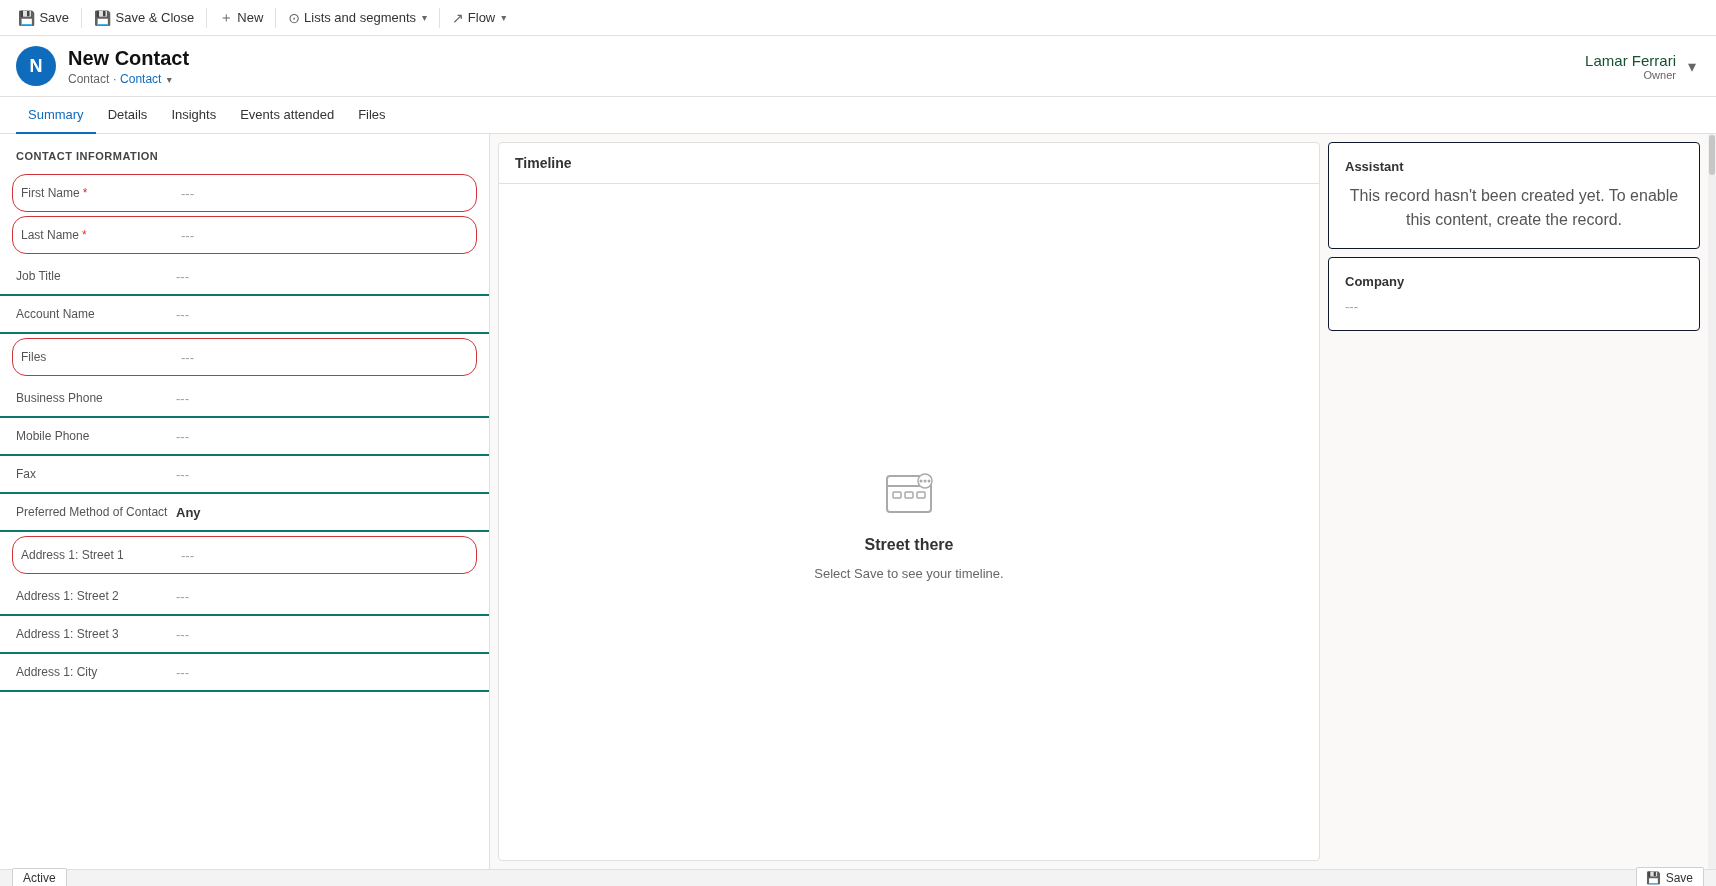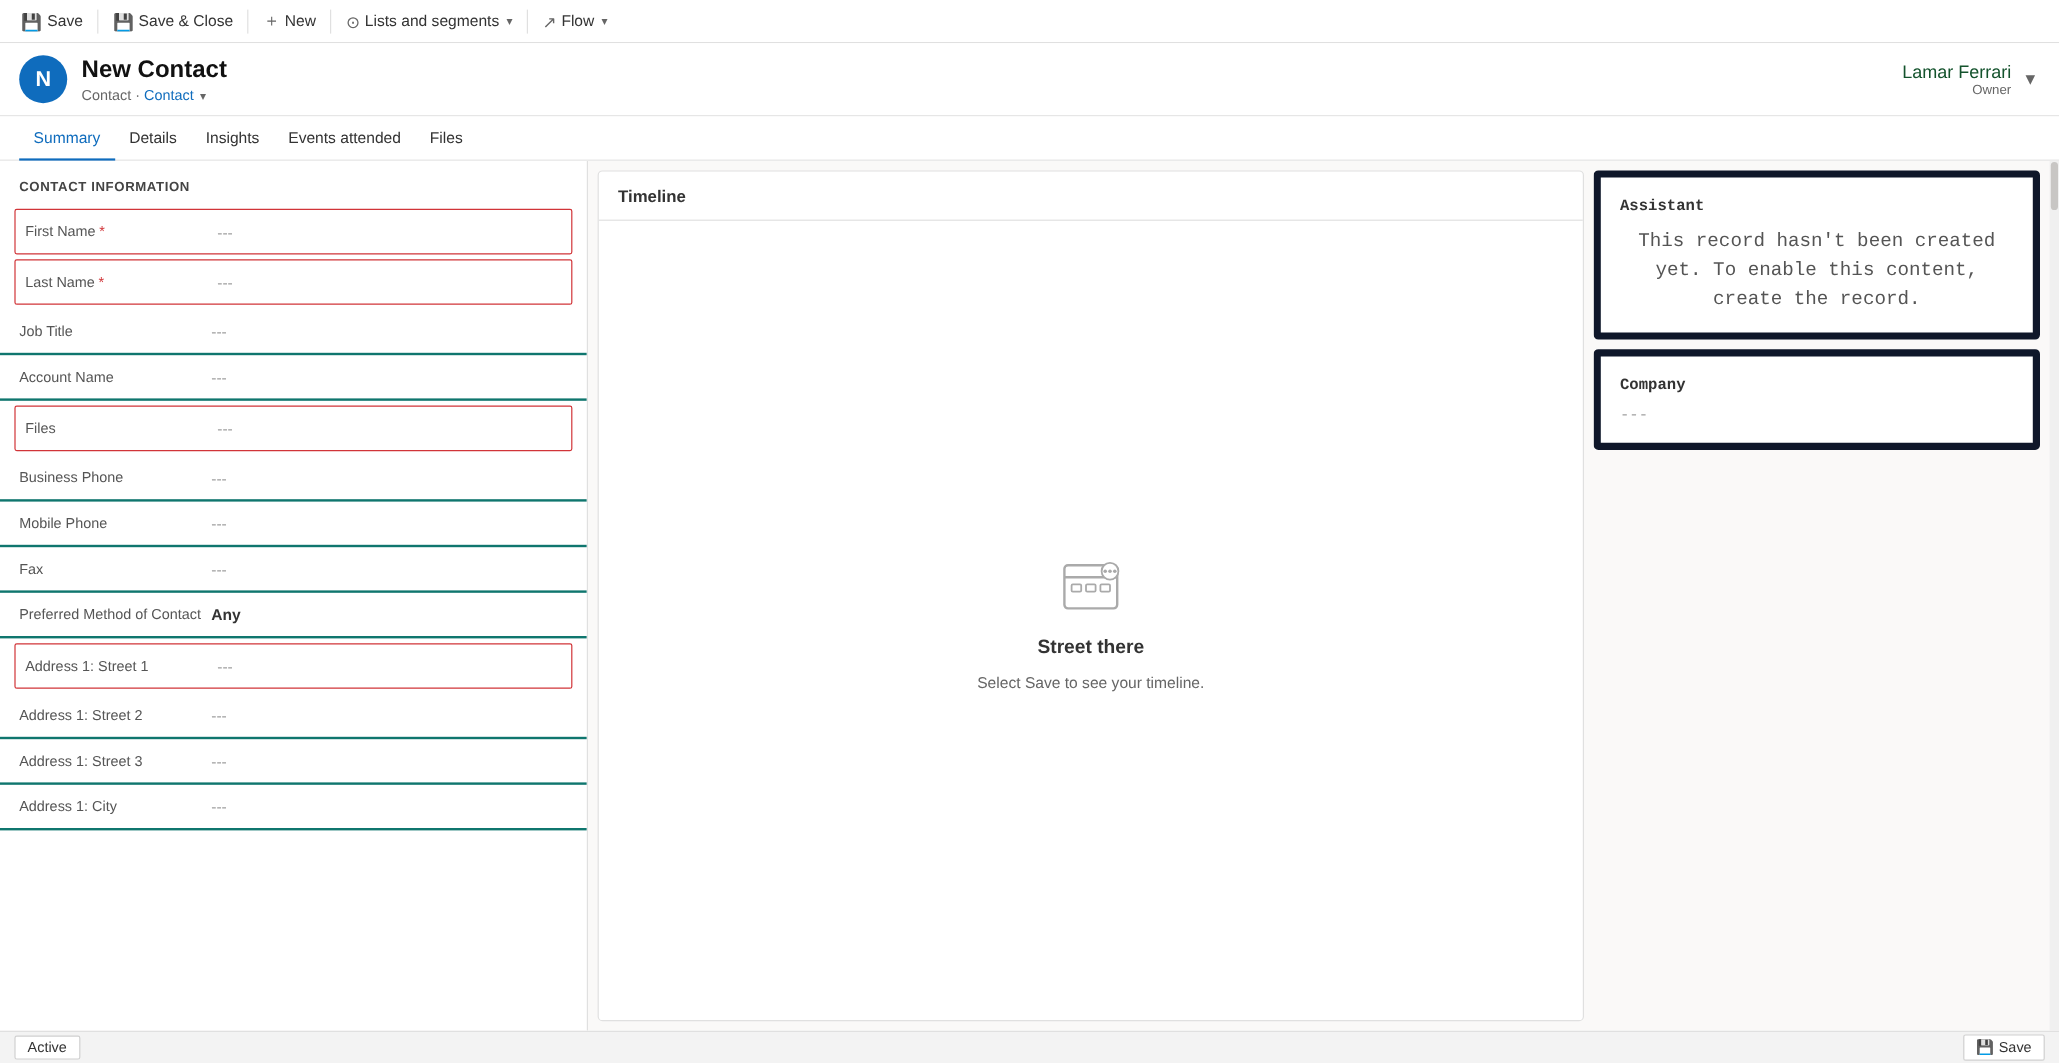--- a/index.html
+++ b/index.html
@@ -65,21 +65,21 @@
     }
     .section-title {
       font-size: 11px; font-weight: 600; color: #444; text-transform: uppercase;
       letter-spacing: 0.5px; padding: 16px 16px 8px 16px;
     }
     .form-row {
       display: flex; align-items: center; padding: 6px 16px;
       border-bottom: 2px solid #0f766e; min-height: 38px;
     }
     .form-row.highlighted {
-      border: 1.5px solid #d13438; margin: 4px 12px; border-radius: 2px; padding: 5px 8px;
+      border: 1.5px solid #d13438; margin: 4px 12px; border-radius: 14px; padding: 5px 8px;
     }
     .form-label {
       width: 160px; min-width: 160px; font-size: 12px; color: #555; display: flex; align-items: center; gap: 3px;
     }
     .required-star { color: #d13438; font-size: 12px; }
     .form-value { color: #a0a0a0; font-size: 13px; flex: 1; }
     .form-value.bold { color: #333; font-weight: 600; }
 
     
     .middle-panel {
@@ -100,43 +100,42 @@
     .timeline-icon svg { width: 60px; height: 60px; }
     .timeline-empty-title { font-size: 16px; font-weight: 600; color: #333; }
     .timeline-empty-text { font-size: 13px; color: #666; }
 
     
     .right-panel {
       width: 380px; min-width: 380px; display: flex; flex-direction: column;
       gap: 8px; padding: 8px 8px 8px 0; overflow-y: auto; flex-shrink: 0;
     }
     .assistant-card, .company-card {
-      background: #fff; border: 6px solid #0f172a; border-radius: 4px;
+      background: #fff; border: 1px solid #0f172a; border-radius: 4px;
       padding: 16px;
-      font-family: Liberation Mono, monospace;
     }
     .card-title { font-size: 13px; font-weight: 600; color: #333; margin-bottom: 10px; }
     .card-text { font-size: 16px; color: #555; text-align: center; line-height: 1.5; }
     .card-value { font-size: 13px; color: #a0a0a0; margin-top: 8px; }
 
     
     .right-panel::-webkit-scrollbar, .left-panel::-webkit-scrollbar { width: 6px; }
     .right-panel::-webkit-scrollbar-thumb, .left-panel::-webkit-scrollbar-thumb { background: #c8c6c4; border-radius: 3px; }
 
     
     .scroll-track {
       width: 8px; background: #f0f0f0; flex-shrink: 0;
     }
     .scroll-thumb {
       width: 6px; margin: 1px; height: 40px; background: #c8c6c4; border-radius: 3px;
     }
 
     
     .bottom-bar {
-      height: 27px; background: #f3f3f3; border-top: 1px solid #e0e0e0;
+      height: 17px; background: #f3f3f3; border-top: 1px solid #e0e0e0;
       display: flex; align-items: center; justify-content: space-between;
       padding: 0 12px; flex-shrink: 0;
     }
     .status-badge {
       font-size: 12px; color: #333; padding: 2px 10px;
       background: #fff; border: 1px solid #d0d0d0; border-radius: 2px;
     }
     .bottom-save-btn {
       display: flex; align-items: center; gap: 4px; font-size: 12px;
       background: #fff; border: 1px solid #d0d0d0; padding: 3px 10px;

